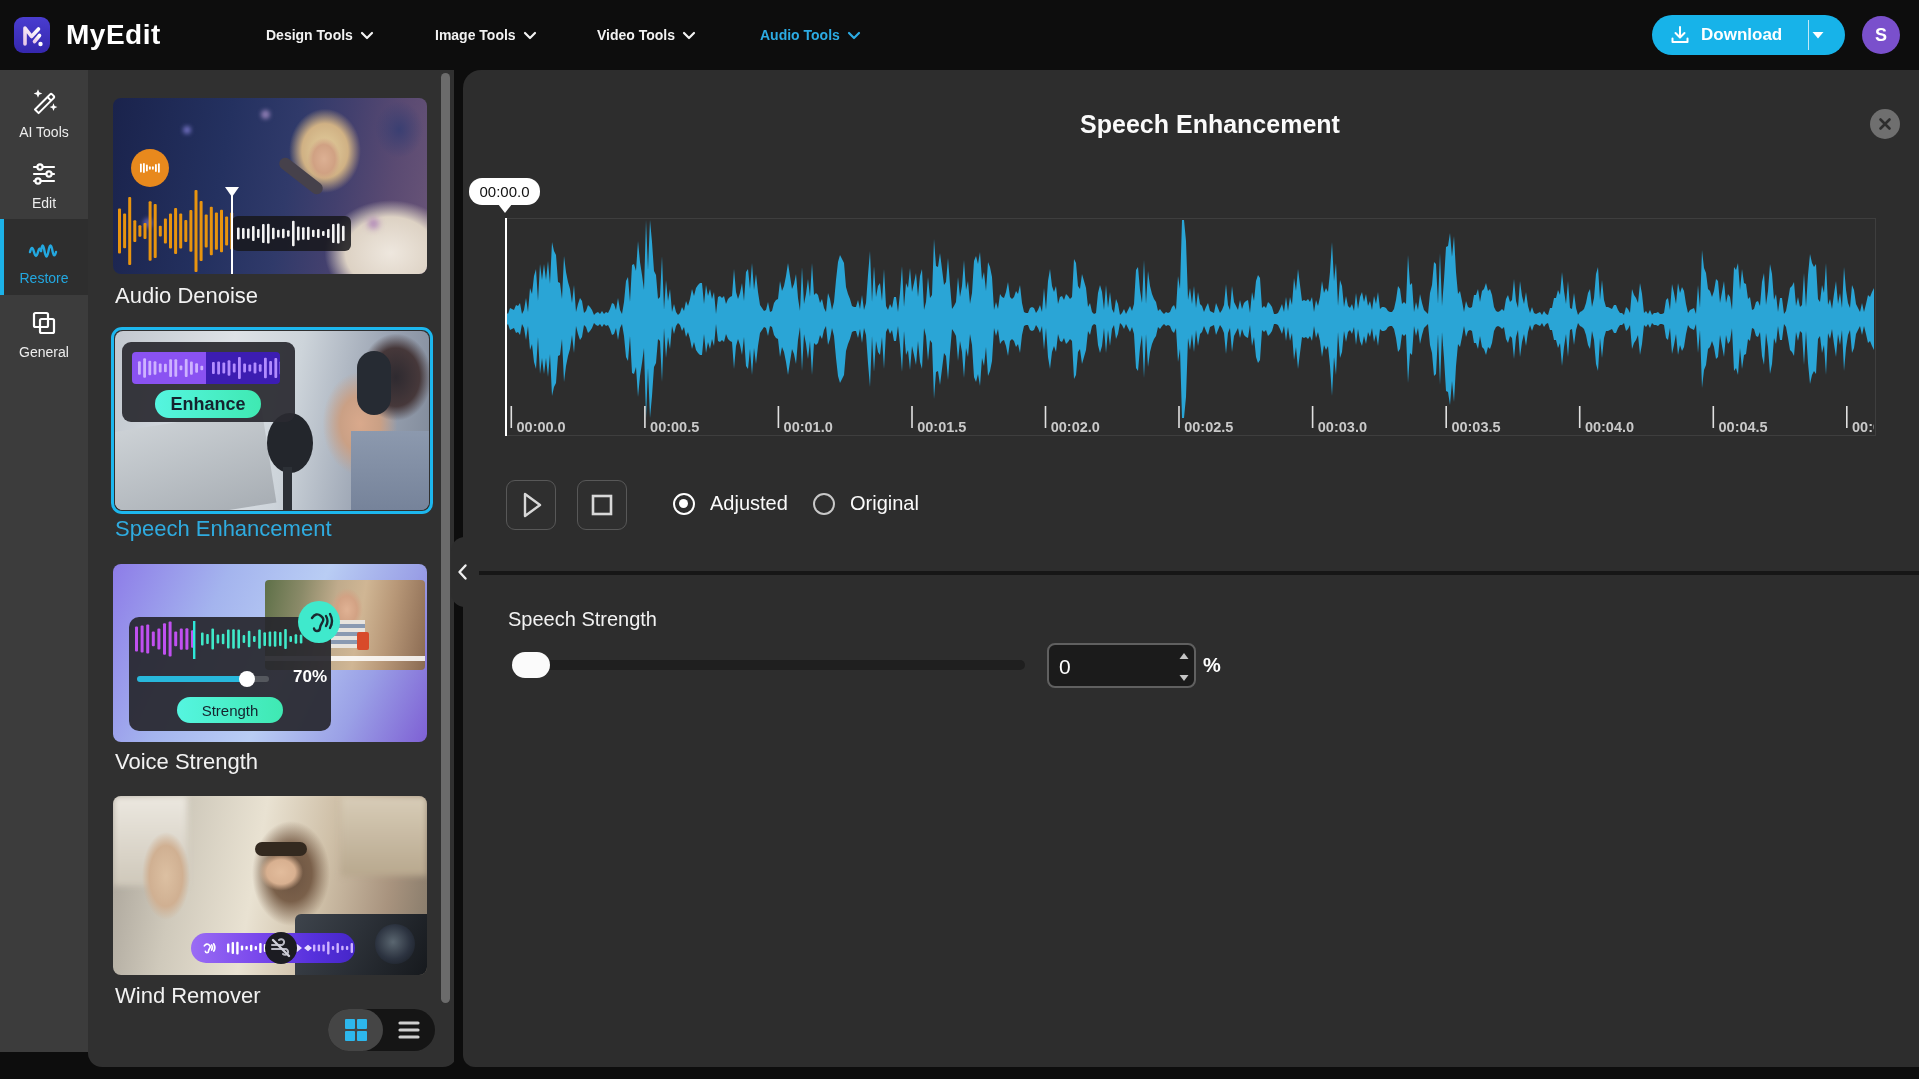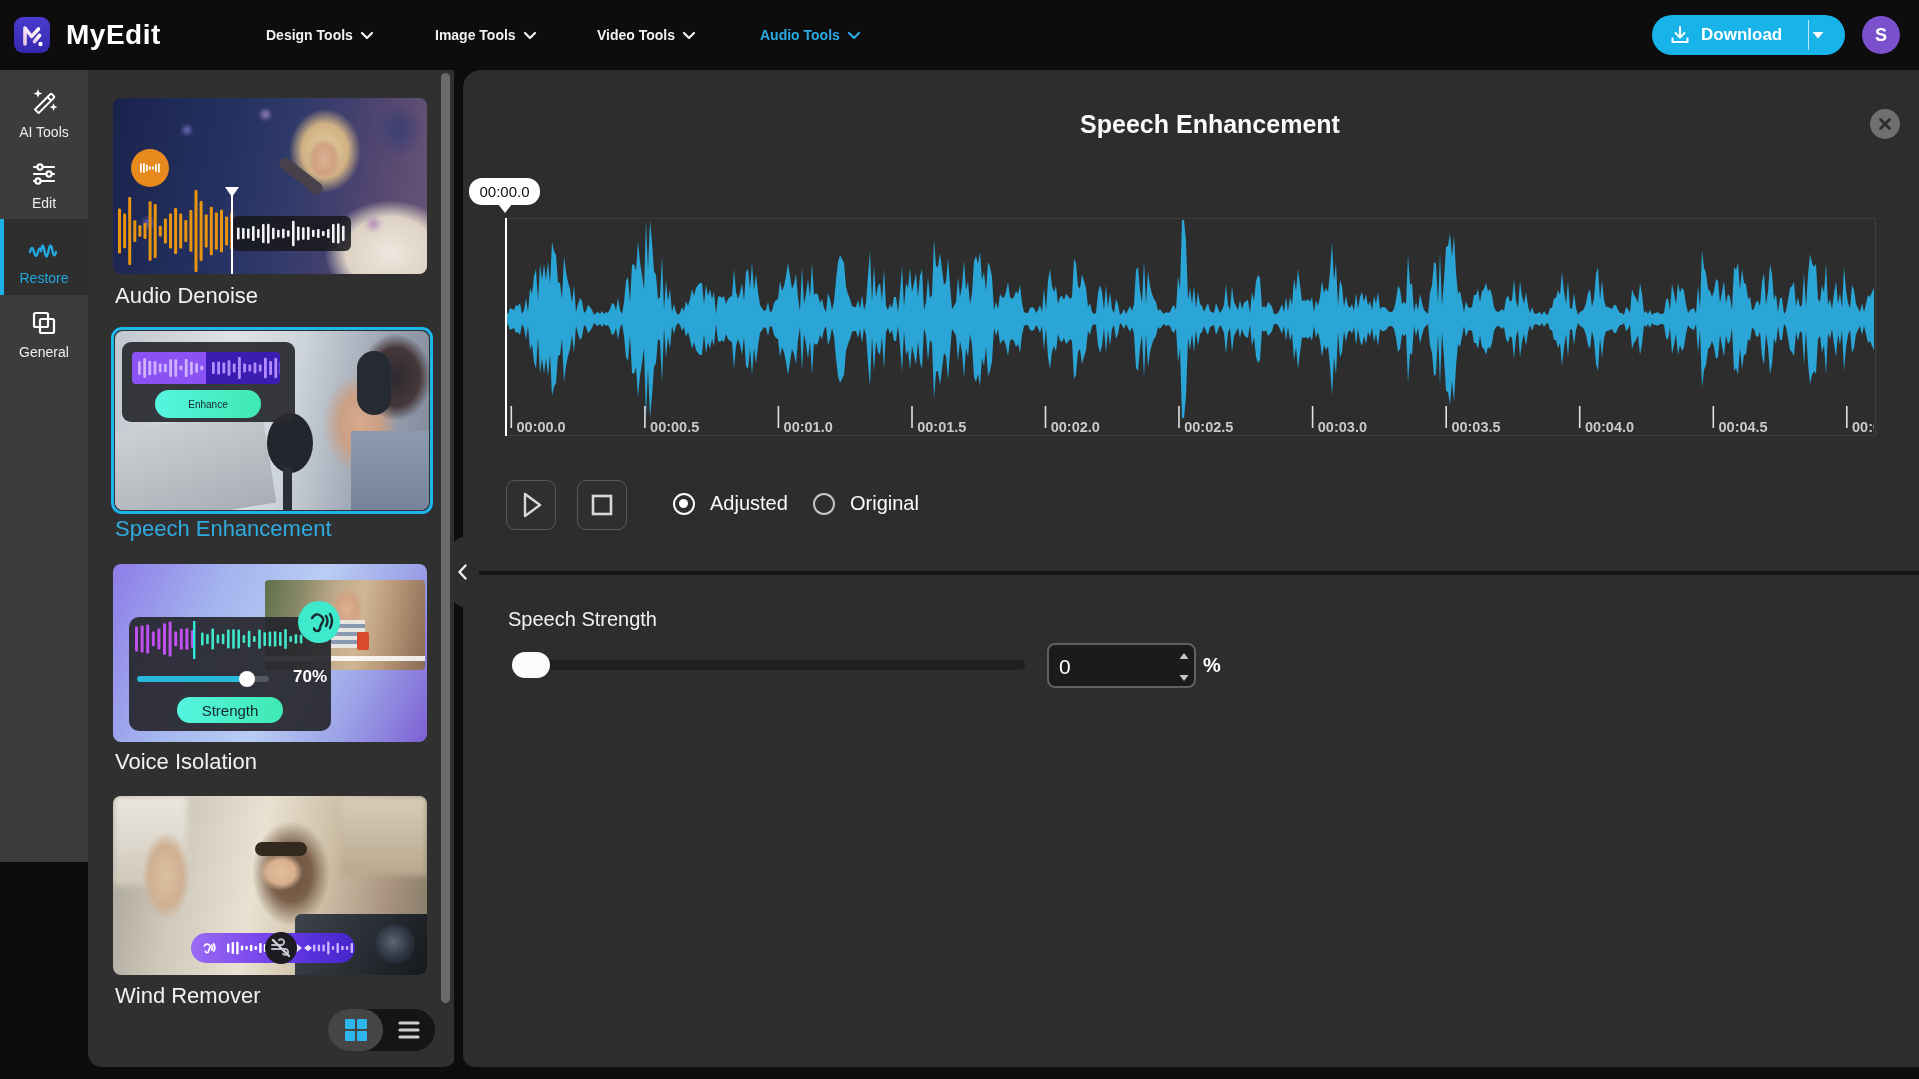--- a/index.html
+++ b/index.html
@@ -5,21 +5,21 @@
 .abs{position:absolute}
 #header{position:absolute;left:0;top:0;width:1588px;height:70px;background:#0d0d0d}
 .logo{position:absolute;left:14px;top:17px;width:36px;height:36px;border-radius:9px;background:linear-gradient(180deg,#4a3dd0 0%,#3e31bd 55%,#3527ae 100%)}
 .brand{position:absolute;left:66px;top:19px;font-size:28px;font-weight:700;color:#fff;letter-spacing:.5px}
 .nav{position:absolute;top:0;height:70px;display:flex;align-items:center;gap:7px;color:#f2f2f2;font-size:14px;font-weight:600}
 .nav.cyan{color:#2cabe3}
 .dl{position:absolute;left:1652px;top:15px;height:40px;width:193px;border-radius:20px;background:#17b3e9;display:flex;align-items:center}
 .dl .txt{color:#fff;font-size:17px;font-weight:700}
 .dl .sep{position:absolute;left:156px;top:5px;width:1px;height:30px;background:#bfe9f8}
 .avatar{position:absolute;left:1862px;top:16px;width:38px;height:38px;border-radius:50%;background:#7a50cc;color:#fff;font-size:18px;font-weight:600;display:flex;align-items:center;justify-content:center}
-#sidebar{position:absolute;left:0;top:70px;width:88px;height:792px;background:#3c3c3c}
+#sidebar{position:absolute;left:0;top:70px;width:88px;height:982px;background:#3c3c3c}
 .sitem{position:absolute;left:0;width:88px;text-align:center;color:#ededed;font-size:14px}
 .sitem .lbl{display:block;margin-top:3px}
 .sactive{position:absolute;left:0;top:149px;width:88px;height:76px;background:#2e2e2e;border-left:4px solid #1cb2e8}
 #panel{position:absolute;left:88px;top:70px;width:369px;height:997px;background:#303030;clip-path:inset(0 3px 0 0);border-radius:0 0 14px 14px}
 .card{position:absolute;left:25px;width:314px;border-radius:8px;overflow:hidden}
 .clabel{position:absolute;left:27px;font-size:22px;color:#f2f2f2}
 .sbar{position:absolute;left:353px;top:3px;width:9px;height:930px;border-radius:5px;background:#6b6b6b}
 #main{position:absolute;left:463px;top:70px;width:1456px;height:997px;background:#2d2d2d;border-radius:18px 0 0 12px}
 .title{position:absolute;left:747px;top:40px;white-space:nowrap;font-size:25px;font-weight:700;color:#fafafa;transform:translateX(-50%)}
 .closeb{position:absolute;left:1407px;top:39px;width:30px;height:30px;border-radius:50%;background:#6f6f6f}
@@ -209,21 +209,21 @@
         <rect x="106.0" y="5.0" width="2.8" height="22.0" rx="1" fill="#b18cff"></rect>
         <rect x="111.2" y="11.6" width="2.8" height="8.8" rx="1" fill="#b18cff"></rect>
         <rect x="116.4" y="12.5" width="2.8" height="7.0" rx="1" fill="#b18cff"></rect>
         <rect x="121.6" y="10.5" width="2.8" height="11.0" rx="1" fill="#b18cff"></rect>
         <rect x="126.8" y="12.3" width="2.8" height="7.4" rx="1" fill="#b18cff"></rect>
         <rect x="132.0" y="5.8" width="2.8" height="20.4" rx="1" fill="#b18cff"></rect>
         <rect x="137.2" y="8.9" width="2.8" height="14.1" rx="1" fill="#b18cff"></rect>
         <rect x="142.4" y="6.0" width="2.8" height="20.1" rx="1" fill="#b18cff"></rect>
         <rect x="147.6" y="9.3" width="2.8" height="13.3" rx="1" fill="#b18cff"></rect>
       </svg>
-<div class="abs" style="left:40px;top:59px;width:106px;height:28px;border-radius:14px;background:linear-gradient(90deg,#55f5e0,#3fe9b2);color:#15232e;font-size:10px;font-weight:400;display:flex;align-items:center;justify-content:center">Enhance</div>
+<div class="abs" style="left:40px;top:59px;width:106px;height:28px;border-radius:14px;background:linear-gradient(90deg,#55f5e0,#3fe9b2);color:#15232e;font-size:18px;font-weight:700;display:flex;align-items:center;justify-content:center">Enhance</div>
 </div>
 <div class="clabel" style="top:446px;color:#2fabdf">Speech Enhancement</div>
 <div class="card" style="top:494px;height:178px;background:linear-gradient(115deg,#8d7ce8 0%,#a4b4ee 30%,#b9cdf4 55%,#9aa0e6 78%,#7e60d4 100%)">
 <div class="abs" style="left:152px;top:16px;width:160px;height:90px;border-radius:4px;background:linear-gradient(100deg,#5e7048 0%,#8a8a68 22%,#c0ab8c 42%,#d0b694 58%,#b89878 75%,#8a6a52 100%)">
 <div class="abs" style="left:62px;top:8px;width:40px;height:54px;background:radial-gradient(ellipse 20px 27px at 50% 40%,#e0b294 0%,#d2a284 50%,rgba(150,110,80,0) 80%)"></div>
 <div class="abs" style="left:66px;top:40px;width:34px;height:28px;background:repeating-linear-gradient(180deg,#e8e4de 0 4px,#8a9ab2 4px 8px)"></div>
 <div class="abs" style="left:92px;top:52px;width:12px;height:18px;background:#d84a2a;border-radius:2px"></div>
 <div class="abs" style="left:0;top:76px;width:160px;height:5px;background:rgba(255,255,255,.85)"></div>
 </div>
 <div class="abs" style="left:16px;top:53px;width:202px;height:114px;background:rgba(38,38,44,.92);border-radius:10px">
@@ -264,21 +264,21 @@
 <div class="abs" style="left:8px;top:59px;width:132px;height:6px;border-radius:3px;background:linear-gradient(90deg,#28b8dc 0 78%,#55585e 78%)"></div>
 <div class="abs" style="left:110px;top:54px;width:16px;height:16px;border-radius:50%;background:#fff"></div>
 <div class="abs" style="left:164px;top:50px;font-size:17px;font-weight:700;color:#fff">70%</div>
 <div class="abs" style="left:48px;top:80px;width:106px;height:26px;border-radius:13px;background:linear-gradient(90deg,#55f5e0,#3fe9b2);color:#15232e;font-size:15px;font-weight:400;display:flex;align-items:center;justify-content:center">Strength</div>
 </div>
 <div class="abs" style="left:185px;top:37px;width:42px;height:42px;border-radius:50%;background:#3fe9cc"><svg width="42" height="42" viewBox="0 0 42 42" fill="none" stroke="#1a2a30" stroke-width="2.4" stroke-linecap="round">
           <path d="M14 17 q4 -6 9 -2 q4 3 1 7 q-2 3 -2 5 q0 3 -3 3 q-2.5 0 -3 -2.5"></path>
           <path d="M28 15 q3 5 0 10 M32 13 q4 7 0 14"></path>
         </svg></div>
 </div>
-<div class="clabel" style="top:679px">Voice Isolation</div>
+<div class="clabel" style="top:679px">Voice Strength</div>
 <div class="card" style="top:726px;height:179px;background:linear-gradient(100deg,#a8a298 0%,#cfc9bb 22%,#e9e2d2 45%,#cfc0a8 65%,#a8937e 85%,#837868 100%)">
 <div class="abs" style="left:0;top:0;width:74px;height:90px;background:linear-gradient(180deg,#ece8e0,#cfc8ba);filter:blur(3px)"></div>
 <div class="abs" style="left:228px;top:0;width:86px;height:80px;background:linear-gradient(180deg,#d8cdb8,#b8a88e);filter:blur(3px)"></div>
 <div class="abs" style="left:18px;top:20px;width:70px;height:120px;background:radial-gradient(ellipse 30px 55px at 50% 50%,#dcc0a2 0%,#d0b092 55%,rgba(180,140,100,0) 80%)"></div>
 <div class="abs" style="left:118px;top:10px;width:120px;height:150px;background:radial-gradient(ellipse 52px 70px at 50% 45%,#6a5240 0%,#7a604a 40%,rgba(110,85,60,0) 75%)"></div>
 <div class="abs" style="left:138px;top:52px;width:60px;height:48px;background:radial-gradient(ellipse 26px 22px at 50% 50%,#e2bc9c 0%,#d8b090 55%,rgba(180,140,100,0) 85%)"></div>
 <div class="abs" style="left:142px;top:46px;width:52px;height:14px;border-radius:7px;background:#33291f"></div>
 <div class="abs" style="left:182px;top:118px;width:132px;height:61px;background:linear-gradient(120deg,#3e444c 0%,#2c3138 45%,#16191d 100%);border-radius:6px 0 0 0"></div>
 <div class="abs" style="left:262px;top:128px;width:40px;height:40px;border-radius:50%;background:radial-gradient(circle at 45% 45%,#5a6670 0%,#2c3340 55%,#14181e 100%)"></div>
 <div class="abs" style="left:78px;top:137px;width:164px;height:30px;border-radius:15px;background:linear-gradient(90deg,#9a6cf4 0%,#7a48ec 40%,#5630dc 75%,#4526c8 100%)">

